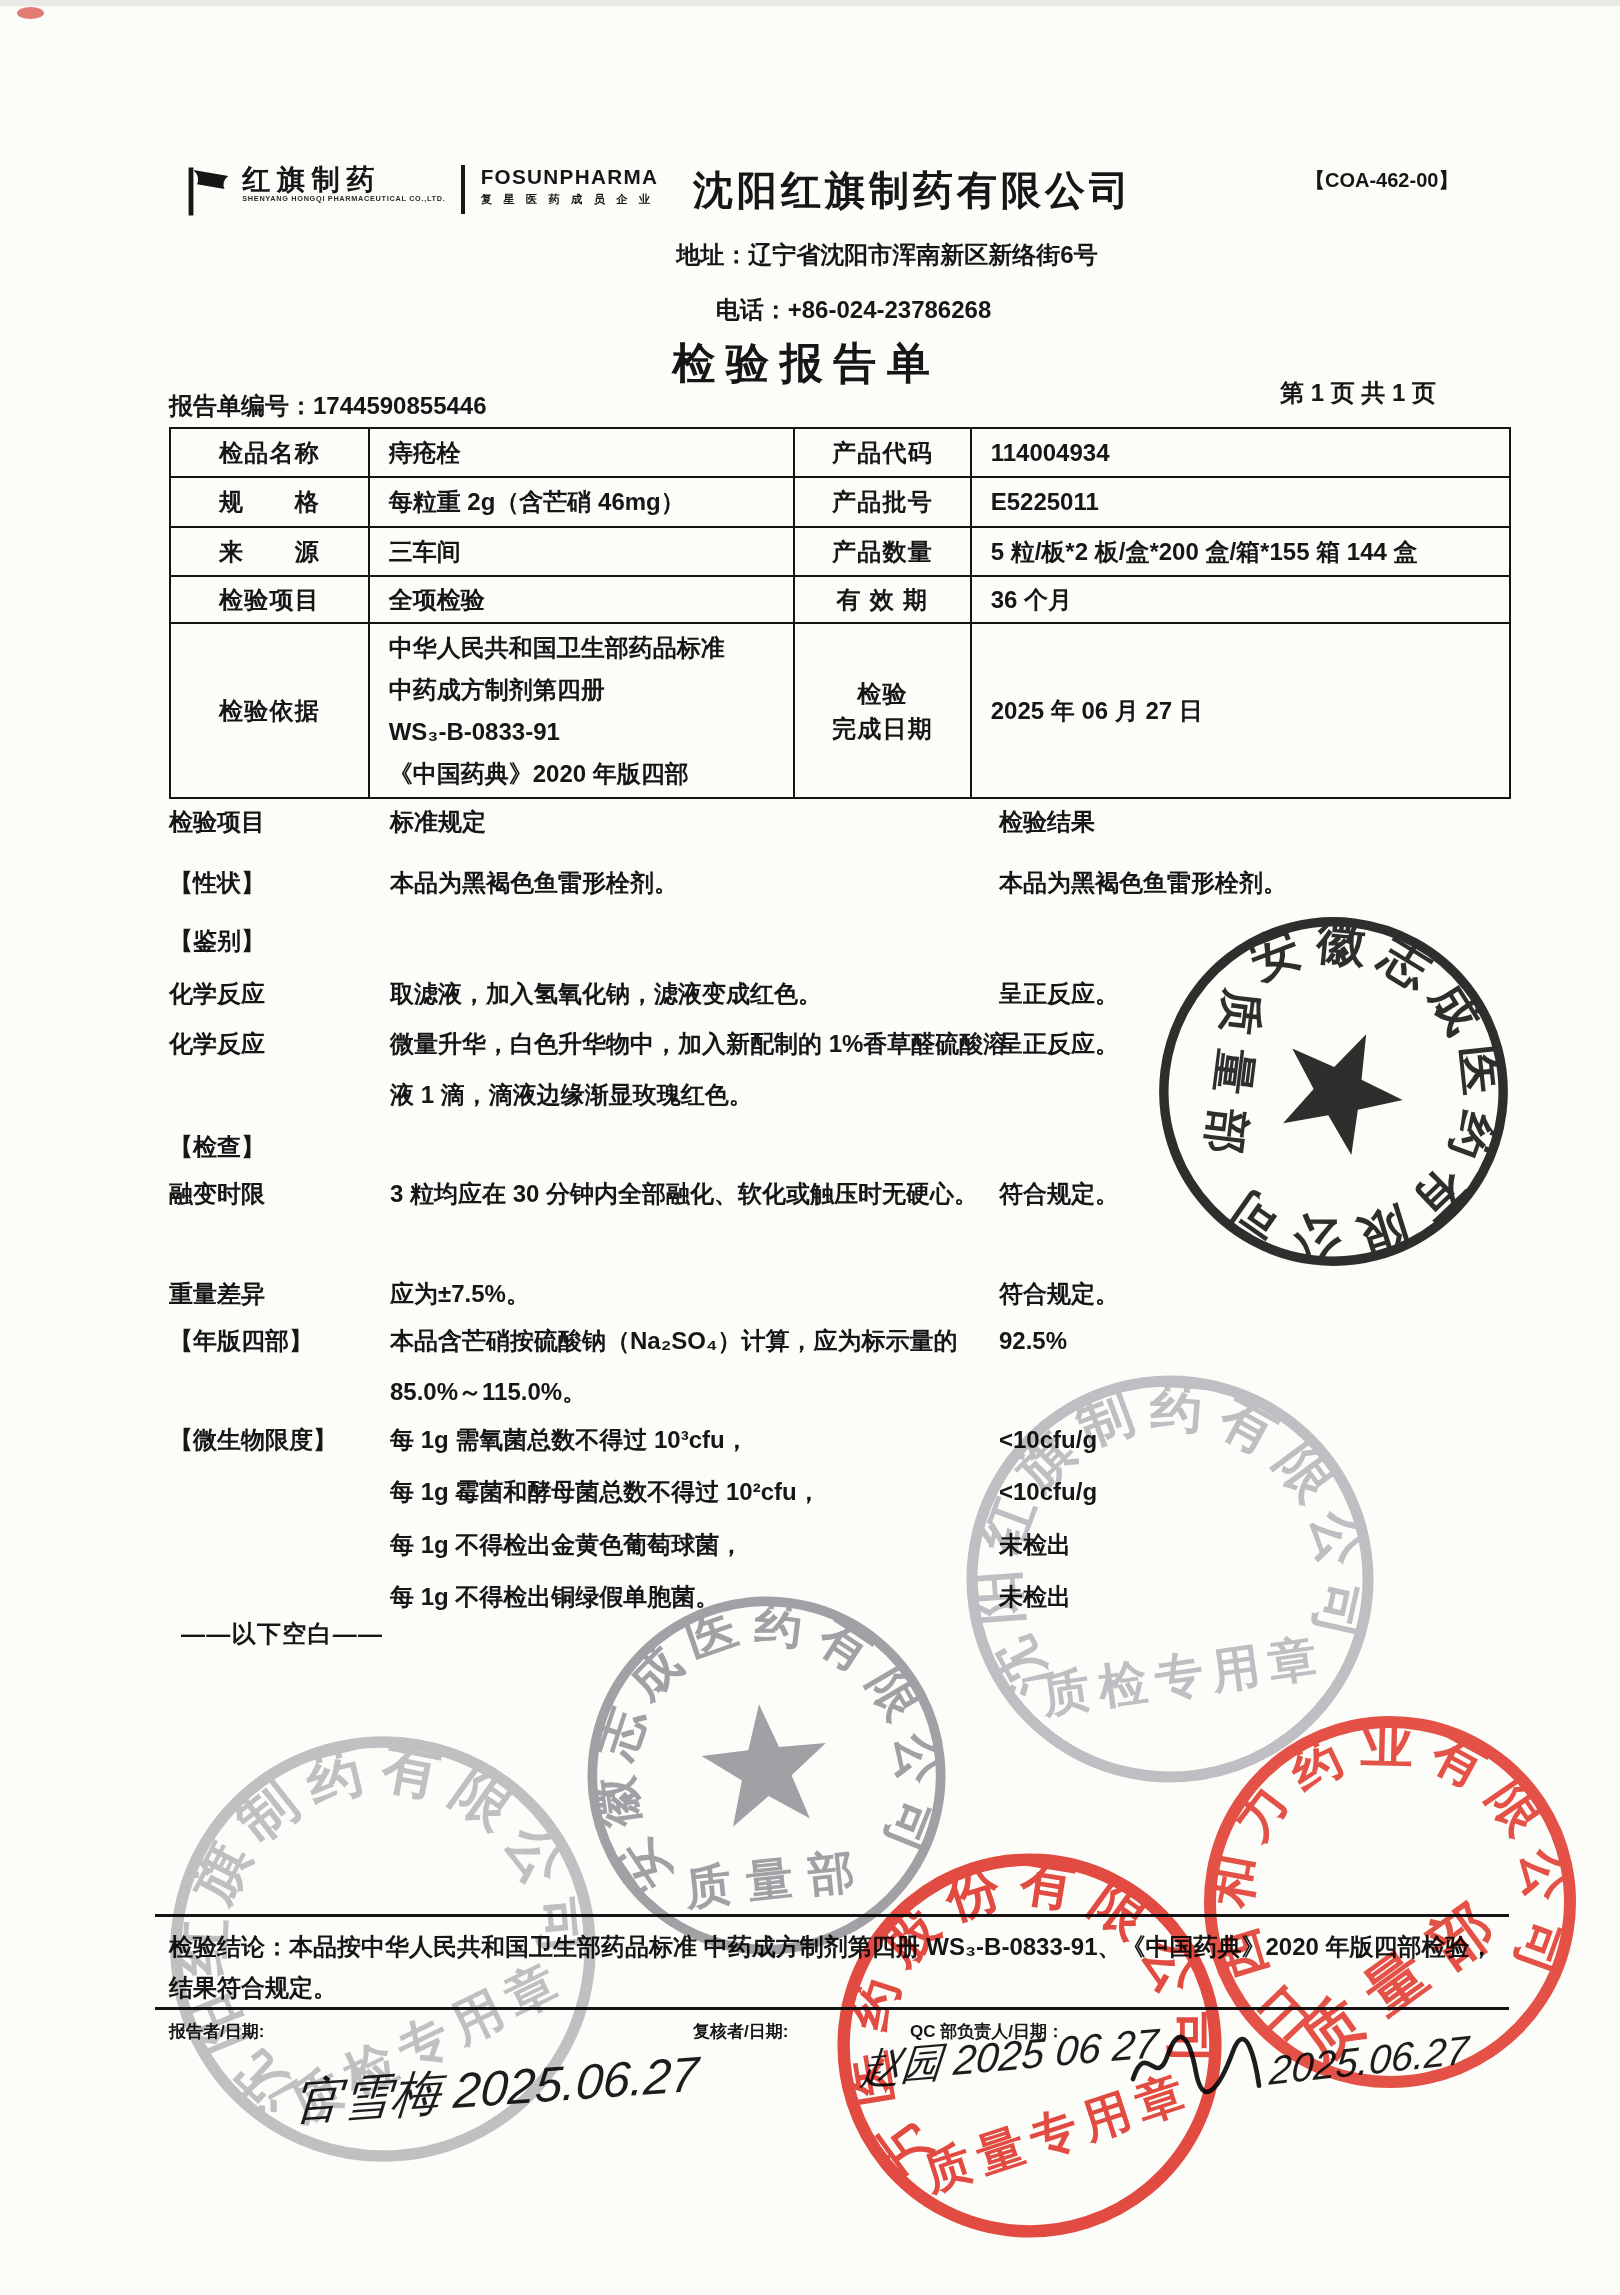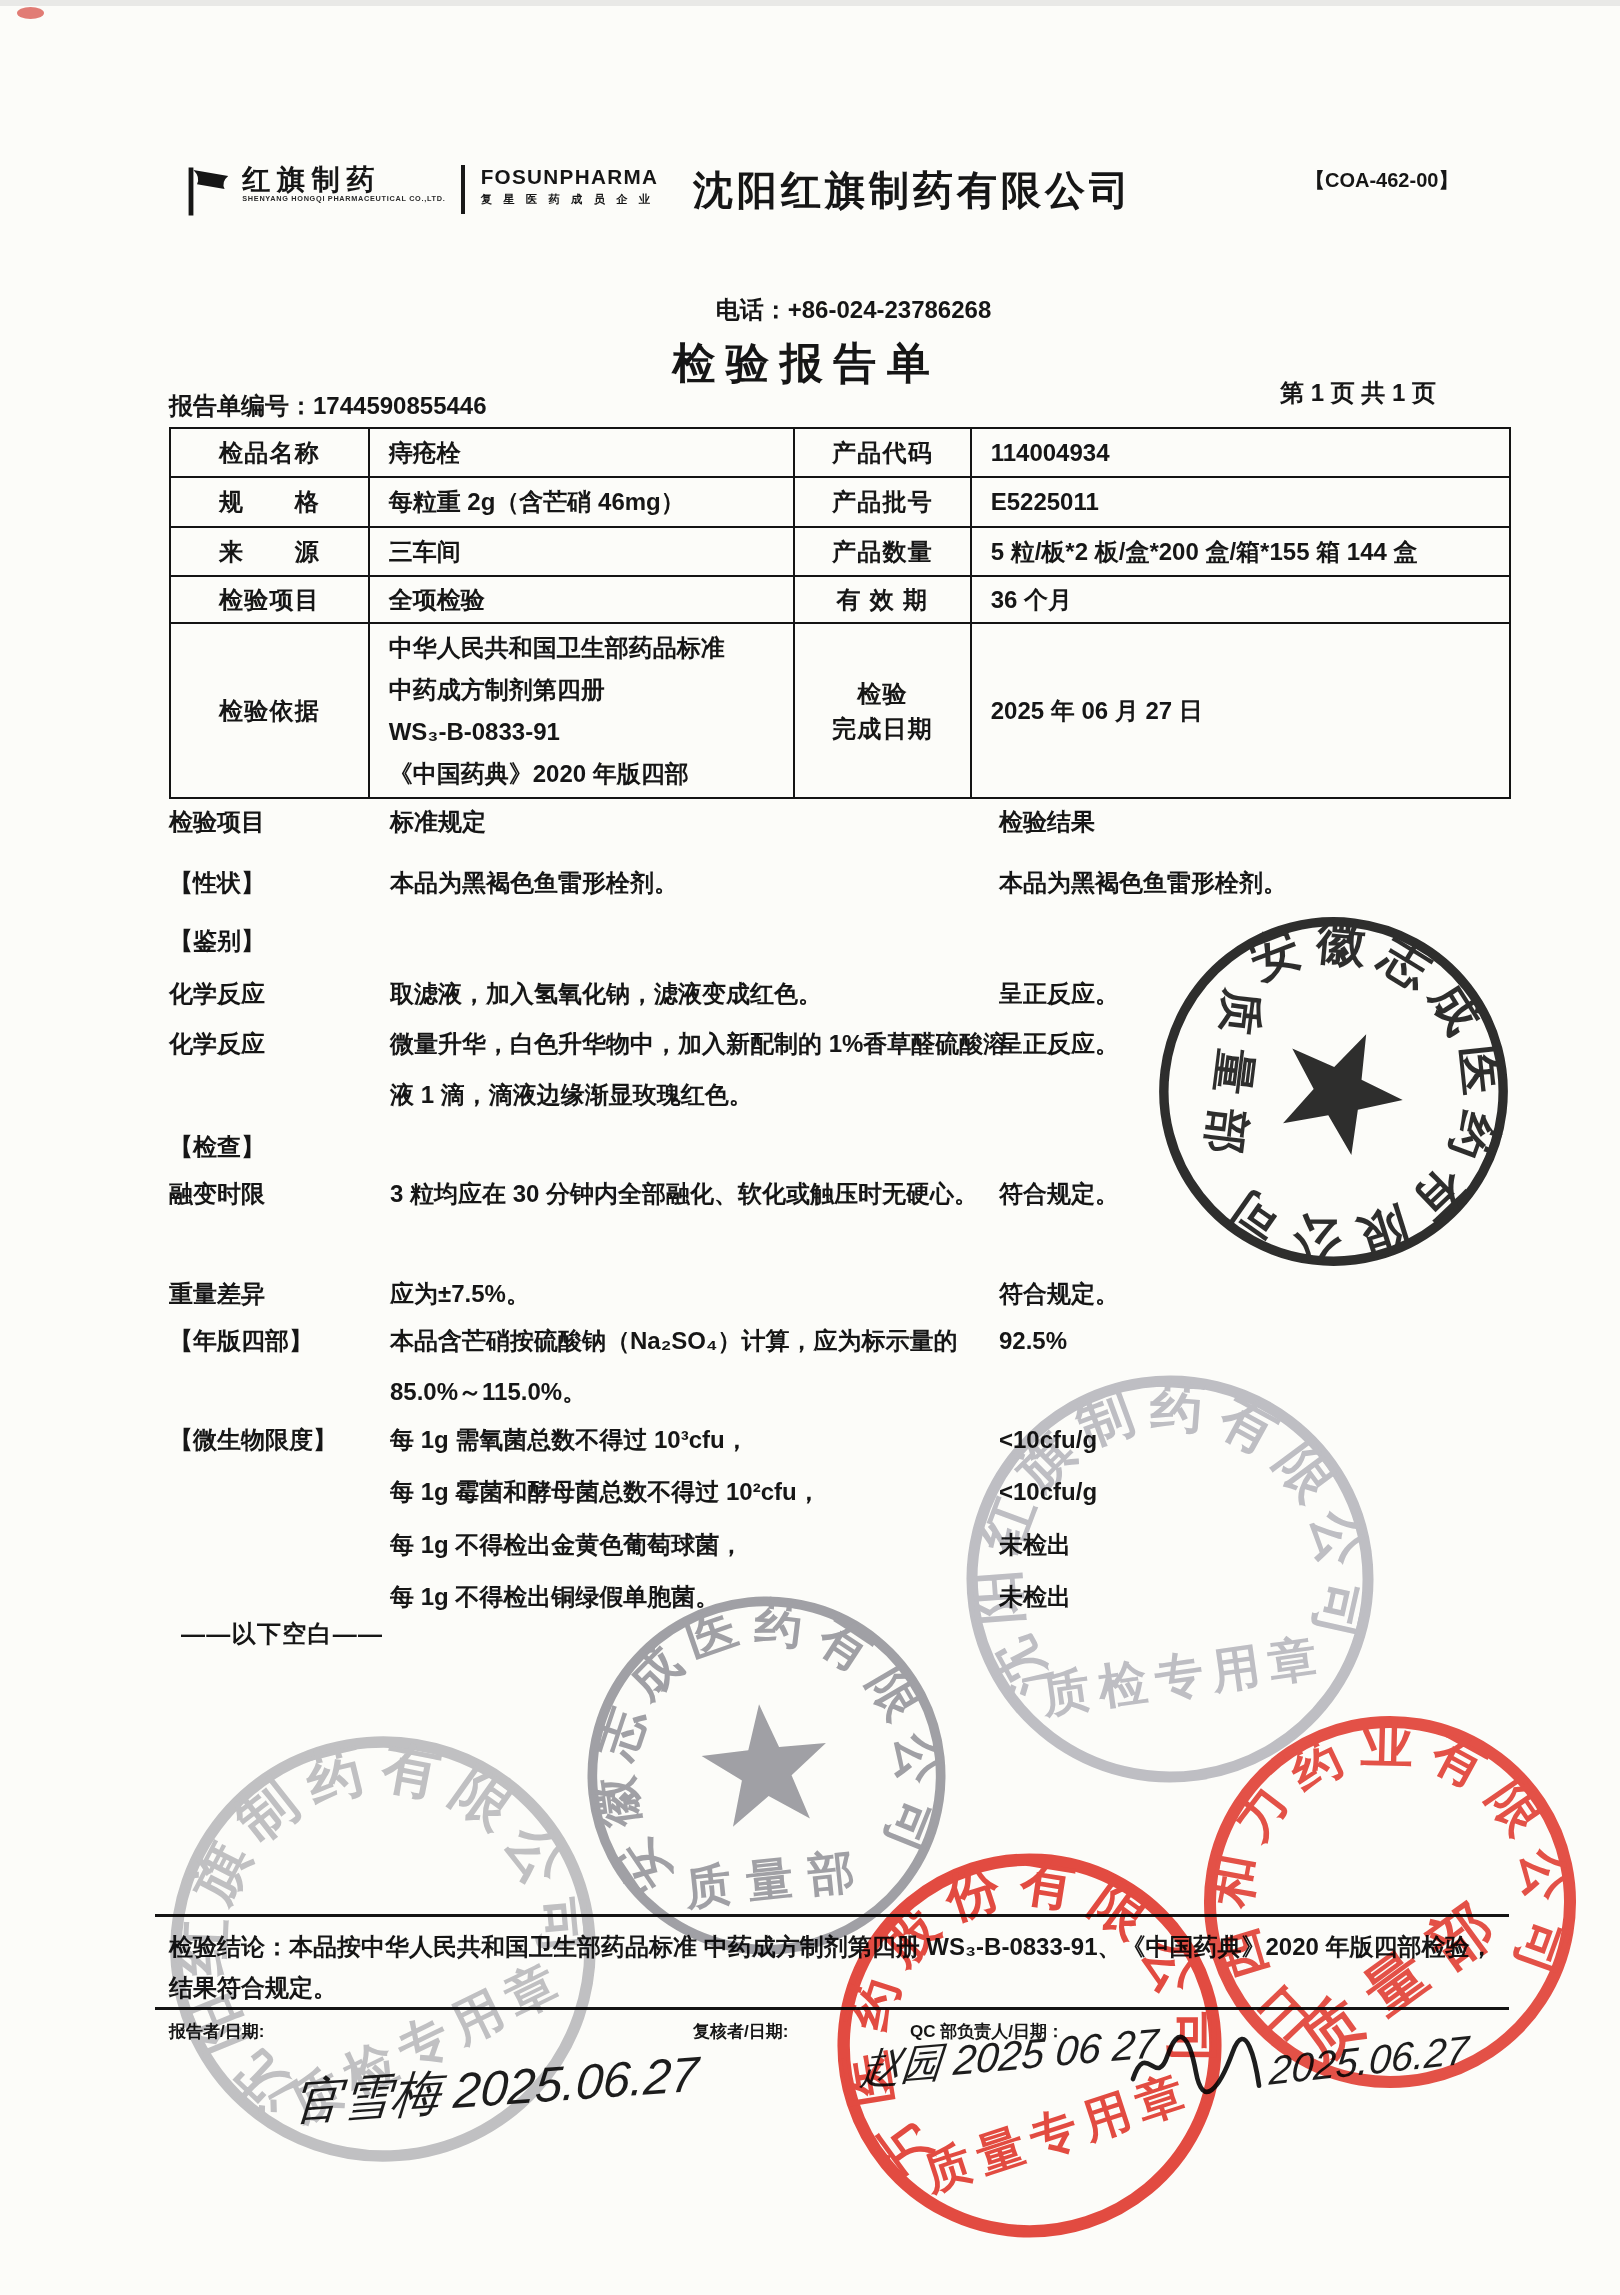--- a/index.html
+++ b/index.html
@@ -68,20 +68,21 @@
     </span>
     <span class="vbar"></span>
     <span class="cnblock">
       <span class="fosun">FOSUNPHARMA</span>
       <span class="fosunsub">复星医药成员企业</span>
     </span>
   </div>
 
   <div class="abs company">沈阳红旗制药有限公司</div>
   <div class="abs coa">【COA-462-00】</div>
+  <div class="abs addr">地址：辽宁省沈阳市浑南新区新络街6号</div>
   <div class="abs phone">电话：+86-024-23786268</div>
   <div class="abs doctitle">检验报告单</div>
   <div class="abs repno">
     <span>报告单编号：</span><span>1744590855446</span>
   </div>
   <div class="abs pageinfo">第 1 页 共 1 页</div>
 
   <table class="info">
     <colgroup>
         <col style="width:199px">

